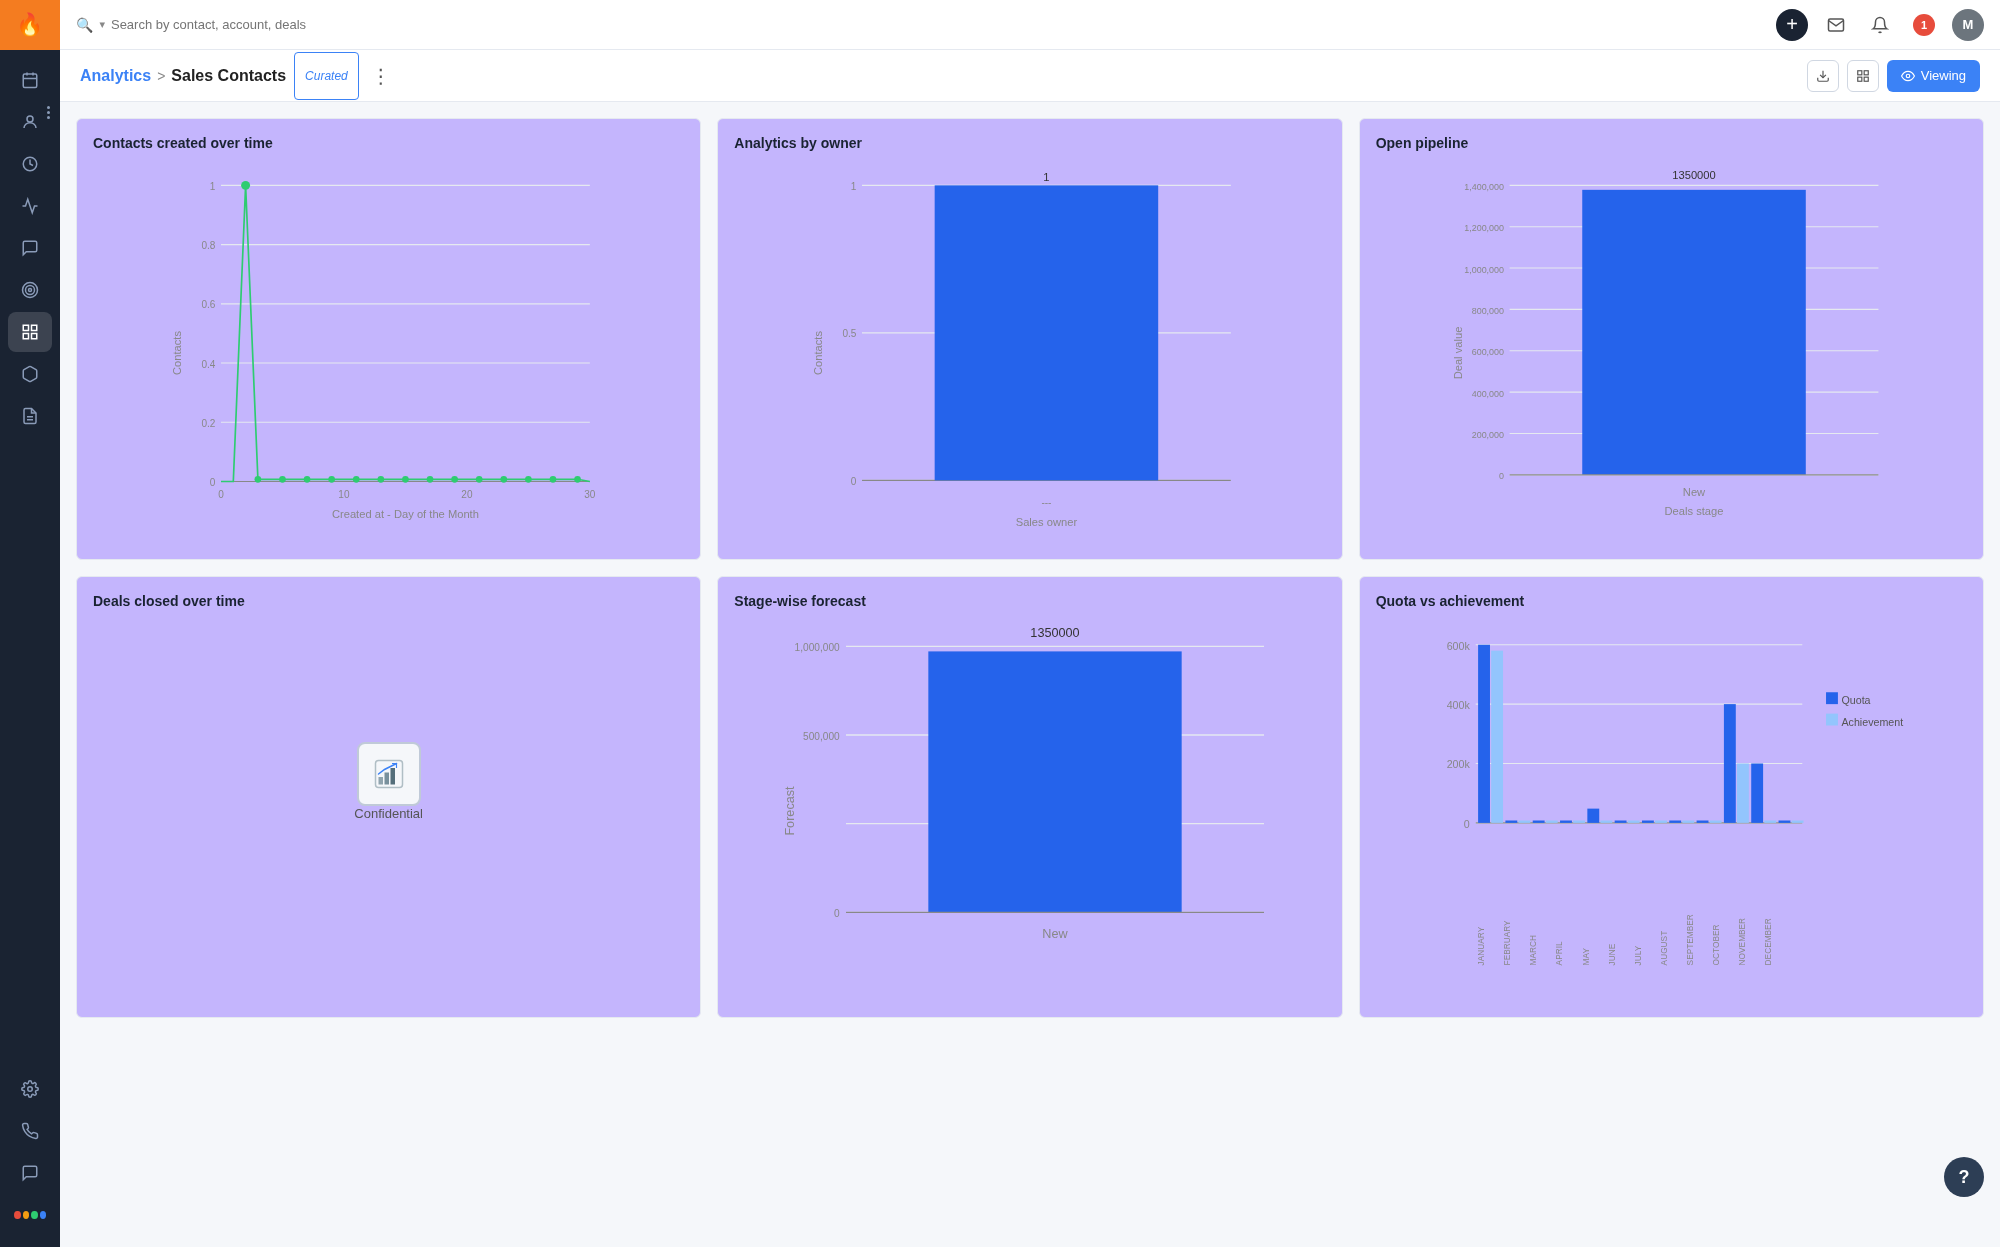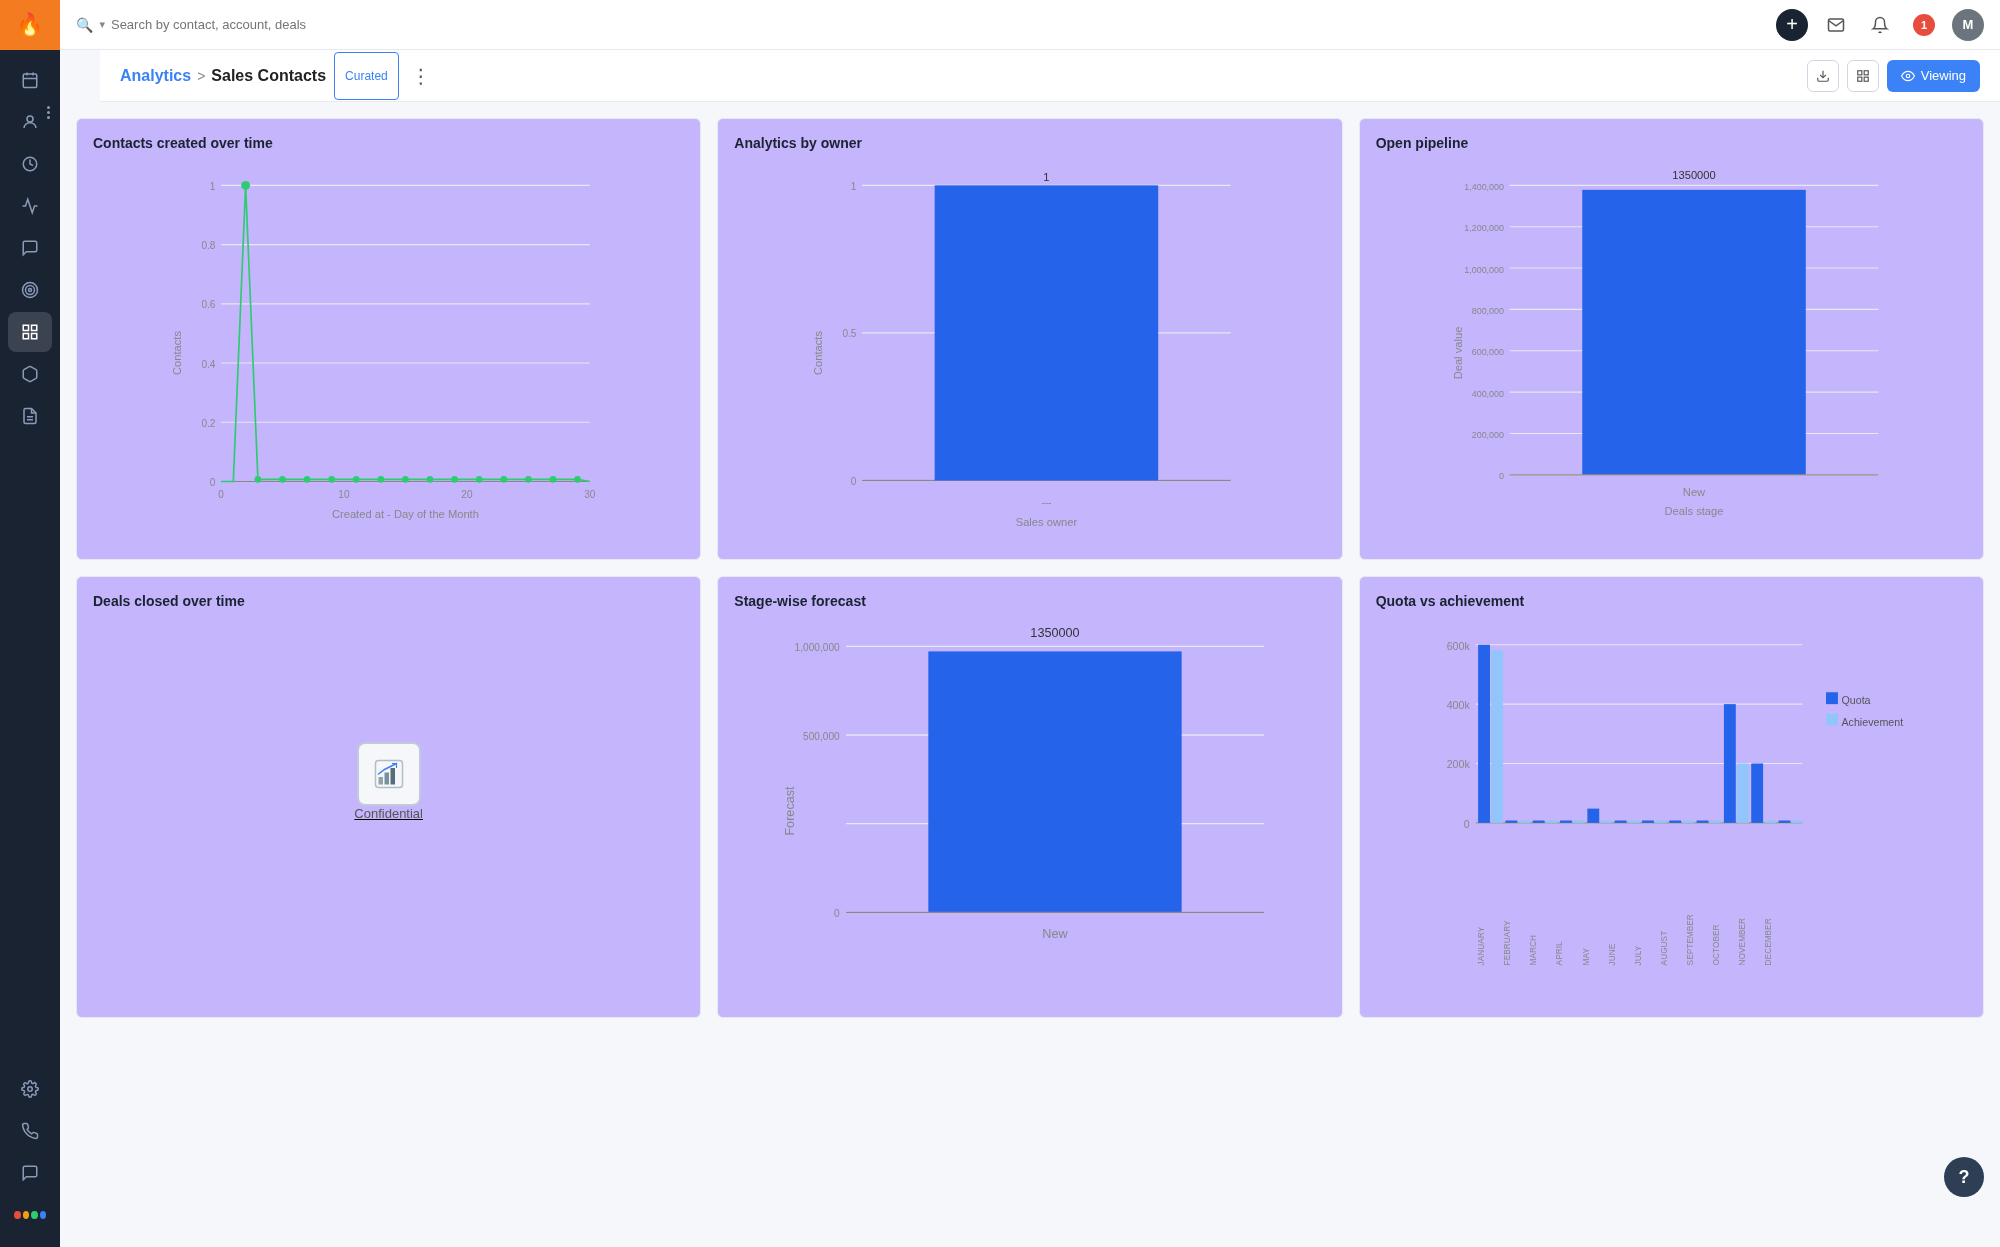--- a/index.html
+++ b/index.html
@@ -137,40 +137,40 @@
     
     .page-header {
       height: 52px;
       background: white;
       border-bottom: 1px solid #e5e9f0;
       display: flex;
       align-items: center;
       padding: 0 20px;
       gap: 8px;
       flex-shrink: 0;
-      margin-left: 40px;
     }
     .breadcrumb {
       display: flex;
       align-items: center;
       gap: 6px;
       font-size: 14px;
     }
     .breadcrumb-link { color: #3b82f6; font-weight: 600; cursor: pointer; font-size: 16px; }
     .breadcrumb-sep { color: #888; font-size: 14px; }
     .breadcrumb-current { color: #222; font-weight: 600; font-size: 16px; }
     .curated-badge {
       background: white;
       border: 1.5px solid #3b82f6;
       color: #3b82f6;
       border-radius: 4px;
       padding: 16px 10px;
       font-size: 12px;
       font-weight: 500;
       cursor: pointer;
+      font-style: italic;
     }
     .more-menu { color: #555; cursor: pointer; font-size: 20px; margin-left: 4px; }
     .header-right { margin-left: auto; display: flex; gap: 8px; }
     .btn-download {
       width: 32px; height: 32px;
       border: 1.5px solid #d0d7e2;
       border-radius: 6px;
       display: flex; align-items: center; justify-content: center;
       cursor: pointer; color: #555; font-size: 15px; background: white;
     }
@@ -244,21 +244,20 @@
     .page-indicator { font-size: 13px; color: #3b82f6; font-weight: 600; }
 
     
     .confidential-content {
       display: flex;
       flex-direction: column;
       align-items: center;
       justify-content: center;
       height: 320px;
       gap: 0;
-      text-decoration: underline;
     }
     .confidential-icon {
       width: 64px;
       height: 64px;
       border: 2px solid #c0cad8;
       border-radius: 8px;
       display: flex;
       align-items: center;
       justify-content: center;
       background: #f5f7fa;

